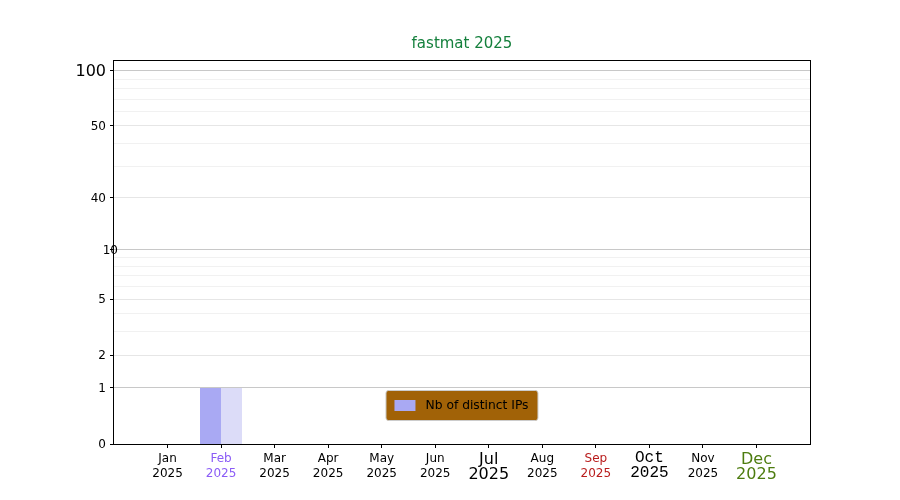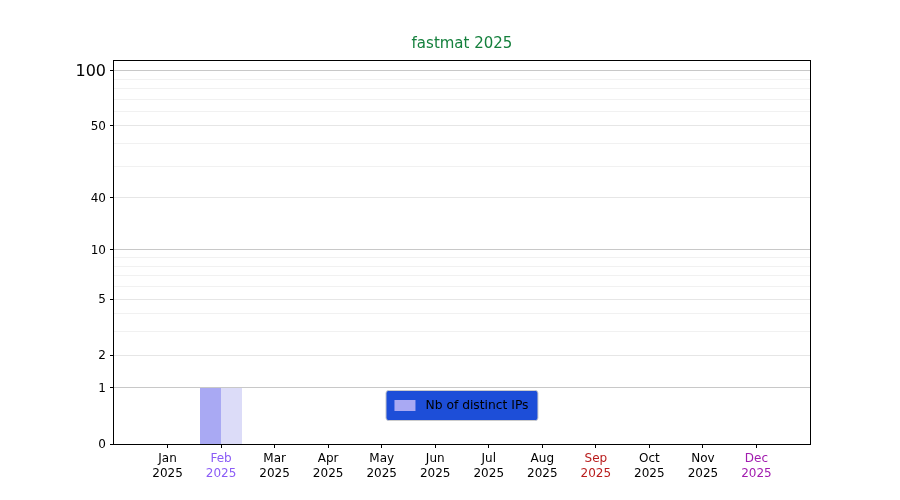--- a/index.html
+++ b/index.html
@@ -34,21 +34,21 @@
     height: 383px;
     border: 1px solid #000000;
     background: transparent;
     pointer-events: none;
   }
   #legend {
     position: absolute;
     left: 462px;
     top: 390px;
     transform: translateX(-50%);
-    background: #1d4ed8;
+    background: #a16207;
     border: 1px solid #cccccc;
     border-radius: 3px;
     padding: 5px 9px 5px 8px;
     z-index: 5;
   }
   .legend-row {
     display: flex;
     align-items: center;
     gap: 10px;
     padding: 2px 0;
@@ -100,21 +100,21 @@
     </div>
 <div style="position: absolute; left: 109.5px; top: 443.5px; width: 4px; height: 1px; background: rgb(0, 0, 0);"></div>
     <div style="position: absolute; left: 48px; top: 436px; width: 58px; text-align: right; font-size: 12px; line-height: 16px; color: rgb(0, 0, 0);">0</div>
     <div style="position: absolute; left: 109.5px; top: 387.418px; width: 4px; height: 1px; background: rgb(0, 0, 0);"></div>
     <div style="position: absolute; left: 48px; top: 379.918px; width: 58px; text-align: right; font-size: 12px; line-height: 16px; color: rgb(0, 0, 0);">1</div>
     <div style="position: absolute; left: 109.5px; top: 354.612px; width: 4px; height: 1px; background: rgb(0, 0, 0);"></div>
     <div style="position: absolute; left: 48px; top: 347.112px; width: 58px; text-align: right; font-size: 12px; line-height: 16px; color: rgb(0, 0, 0);">2</div>
     <div style="position: absolute; left: 109.5px; top: 298.53px; width: 4px; height: 1px; background: rgb(0, 0, 0);"></div>
     <div style="position: absolute; left: 48px; top: 291.03px; width: 58px; text-align: right; font-size: 12px; line-height: 16px; color: rgb(0, 0, 0);">5</div>
     <div style="position: absolute; left: 109.5px; top: 249.489px; width: 4px; height: 1px; background: rgb(0, 0, 0);"></div>
-    <div style="position: absolute; left: 48px; top: 241.989px; width: 58px; text-align: right; font-size: 12px; line-height: 16px; color: rgb(0, 0, 0);">10</div>
+    <div style="position: absolute; left: 60px; top: 241.989px; width: 58px; text-align: right; font-size: 12px; line-height: 16px; color: rgb(0, 0, 0);">10</div>
     <div style="position: absolute; left: 109.5px; top: 197.171px; width: 4px; height: 1px; background: rgb(0, 0, 0);"></div>
     <div style="position: absolute; left: 48px; top: 189.671px; width: 58px; text-align: right; font-size: 12px; line-height: 16px; color: rgb(0, 0, 0);">40</div>
     <div style="position: absolute; left: 109.5px; top: 125.38px; width: 4px; height: 1px; background: rgb(0, 0, 0);"></div>
     <div style="position: absolute; left: 48px; top: 117.88px; width: 58px; text-align: right; font-size: 12px; line-height: 16px; color: rgb(0, 0, 0);">50</div>
     <div style="position: absolute; left: 109.5px; top: 70.0949px; width: 4px; height: 1px; background: rgb(0, 0, 0);"></div>
     <div style="position: absolute; left: 48px; top: 62.5949px; width: 58px; text-align: right; font-size: 16px; line-height: 16px; color: rgb(0, 0, 0);">100</div>
     <div style="position: absolute; left: 167.038px; top: 444px; width: 1px; height: 4px; background: rgb(0, 0, 0);"></div>
     <div style="position: absolute; left: 137.538px; top: 451px; width: 60px; text-align: center; font-size: 12px; line-height: 15px; color: rgb(0, 0, 0);">
       <div>Jan</div>
       <div>2025</div>
@@ -138,42 +138,42 @@
     <div style="position: absolute; left: 351.692px; top: 451px; width: 60px; text-align: center; font-size: 12px; line-height: 15px; color: rgb(0, 0, 0);">
       <div>May</div>
       <div>2025</div>
     </div>
     <div style="position: absolute; left: 434.731px; top: 444px; width: 1px; height: 4px; background: rgb(0, 0, 0);"></div>
     <div style="position: absolute; left: 405.231px; top: 451px; width: 60px; text-align: center; font-size: 12px; line-height: 15px; color: rgb(0, 0, 0);">
       <div>Jun</div>
       <div>2025</div>
     </div>
     <div style="position: absolute; left: 488.269px; top: 444px; width: 1px; height: 4px; background: rgb(0, 0, 0);"></div>
-    <div style="position: absolute; left: 458.769px; top: 451px; width: 60px; text-align: center; font-size: 12px; line-height: 15px; color: rgb(0, 0, 0);">
+    <div style="position: absolute; left: 458.769px; top: 451px; width: 60px; text-align: center; font-size: 16px; line-height: 15px; color: rgb(0, 0, 0);">
       <div>Jul</div>
       <div>2025</div>
     </div>
     <div style="position: absolute; left: 541.808px; top: 444px; width: 1px; height: 4px; background: rgb(0, 0, 0);"></div>
     <div style="position: absolute; left: 512.308px; top: 451px; width: 60px; text-align: center; font-size: 12px; line-height: 15px; color: rgb(0, 0, 0);">
       <div>Aug</div>
       <div>2025</div>
     </div>
     <div style="position: absolute; left: 595.346px; top: 444px; width: 1px; height: 4px; background: rgb(0, 0, 0);"></div>
     <div style="position: absolute; left: 565.846px; top: 451px; width: 60px; text-align: center; font-size: 12px; line-height: 15px; color: #b91c1c;">
       <div>Sep</div>
       <div>2025</div>
     </div>
     <div style="position: absolute; left: 648.885px; top: 444px; width: 1px; height: 4px; background: rgb(0, 0, 0);"></div>
-    <div style="position: absolute; left: 619.385px; top: 451px; width: 60px; text-align: center; font-size: 12px; line-height: 15px; color: rgb(0, 0, 0);">
+    <div style="position: absolute; left: 619.385px; top: 451px; width: 60px; text-align: center; font-size: 16px; line-height: 15px; color: rgb(0, 0, 0); font-family: Liberation Mono, monospace;">
       <div>Oct</div>
       <div>2025</div>
     </div>
     <div style="position: absolute; left: 702.423px; top: 444px; width: 1px; height: 4px; background: rgb(0, 0, 0);"></div>
     <div style="position: absolute; left: 672.923px; top: 451px; width: 60px; text-align: center; font-size: 12px; line-height: 15px; color: rgb(0, 0, 0);">
       <div>Nov</div>
       <div>2025</div>
     </div>
     <div style="position: absolute; left: 755.962px; top: 444px; width: 1px; height: 4px; background: rgb(0, 0, 0);"></div>
-    <div style="position: absolute; left: 726.462px; top: 451px; width: 60px; text-align: center; font-size: 12px; line-height: 15px; color: #a21caf;">
+    <div style="position: absolute; left: 726.462px; top: 451px; width: 60px; text-align: center; font-size: 16px; line-height: 15px; color: #4d7c0f;">
       <div>Dec</div>
       <div>2025</div>
     </div>
   </div>
 
 </body></html>

